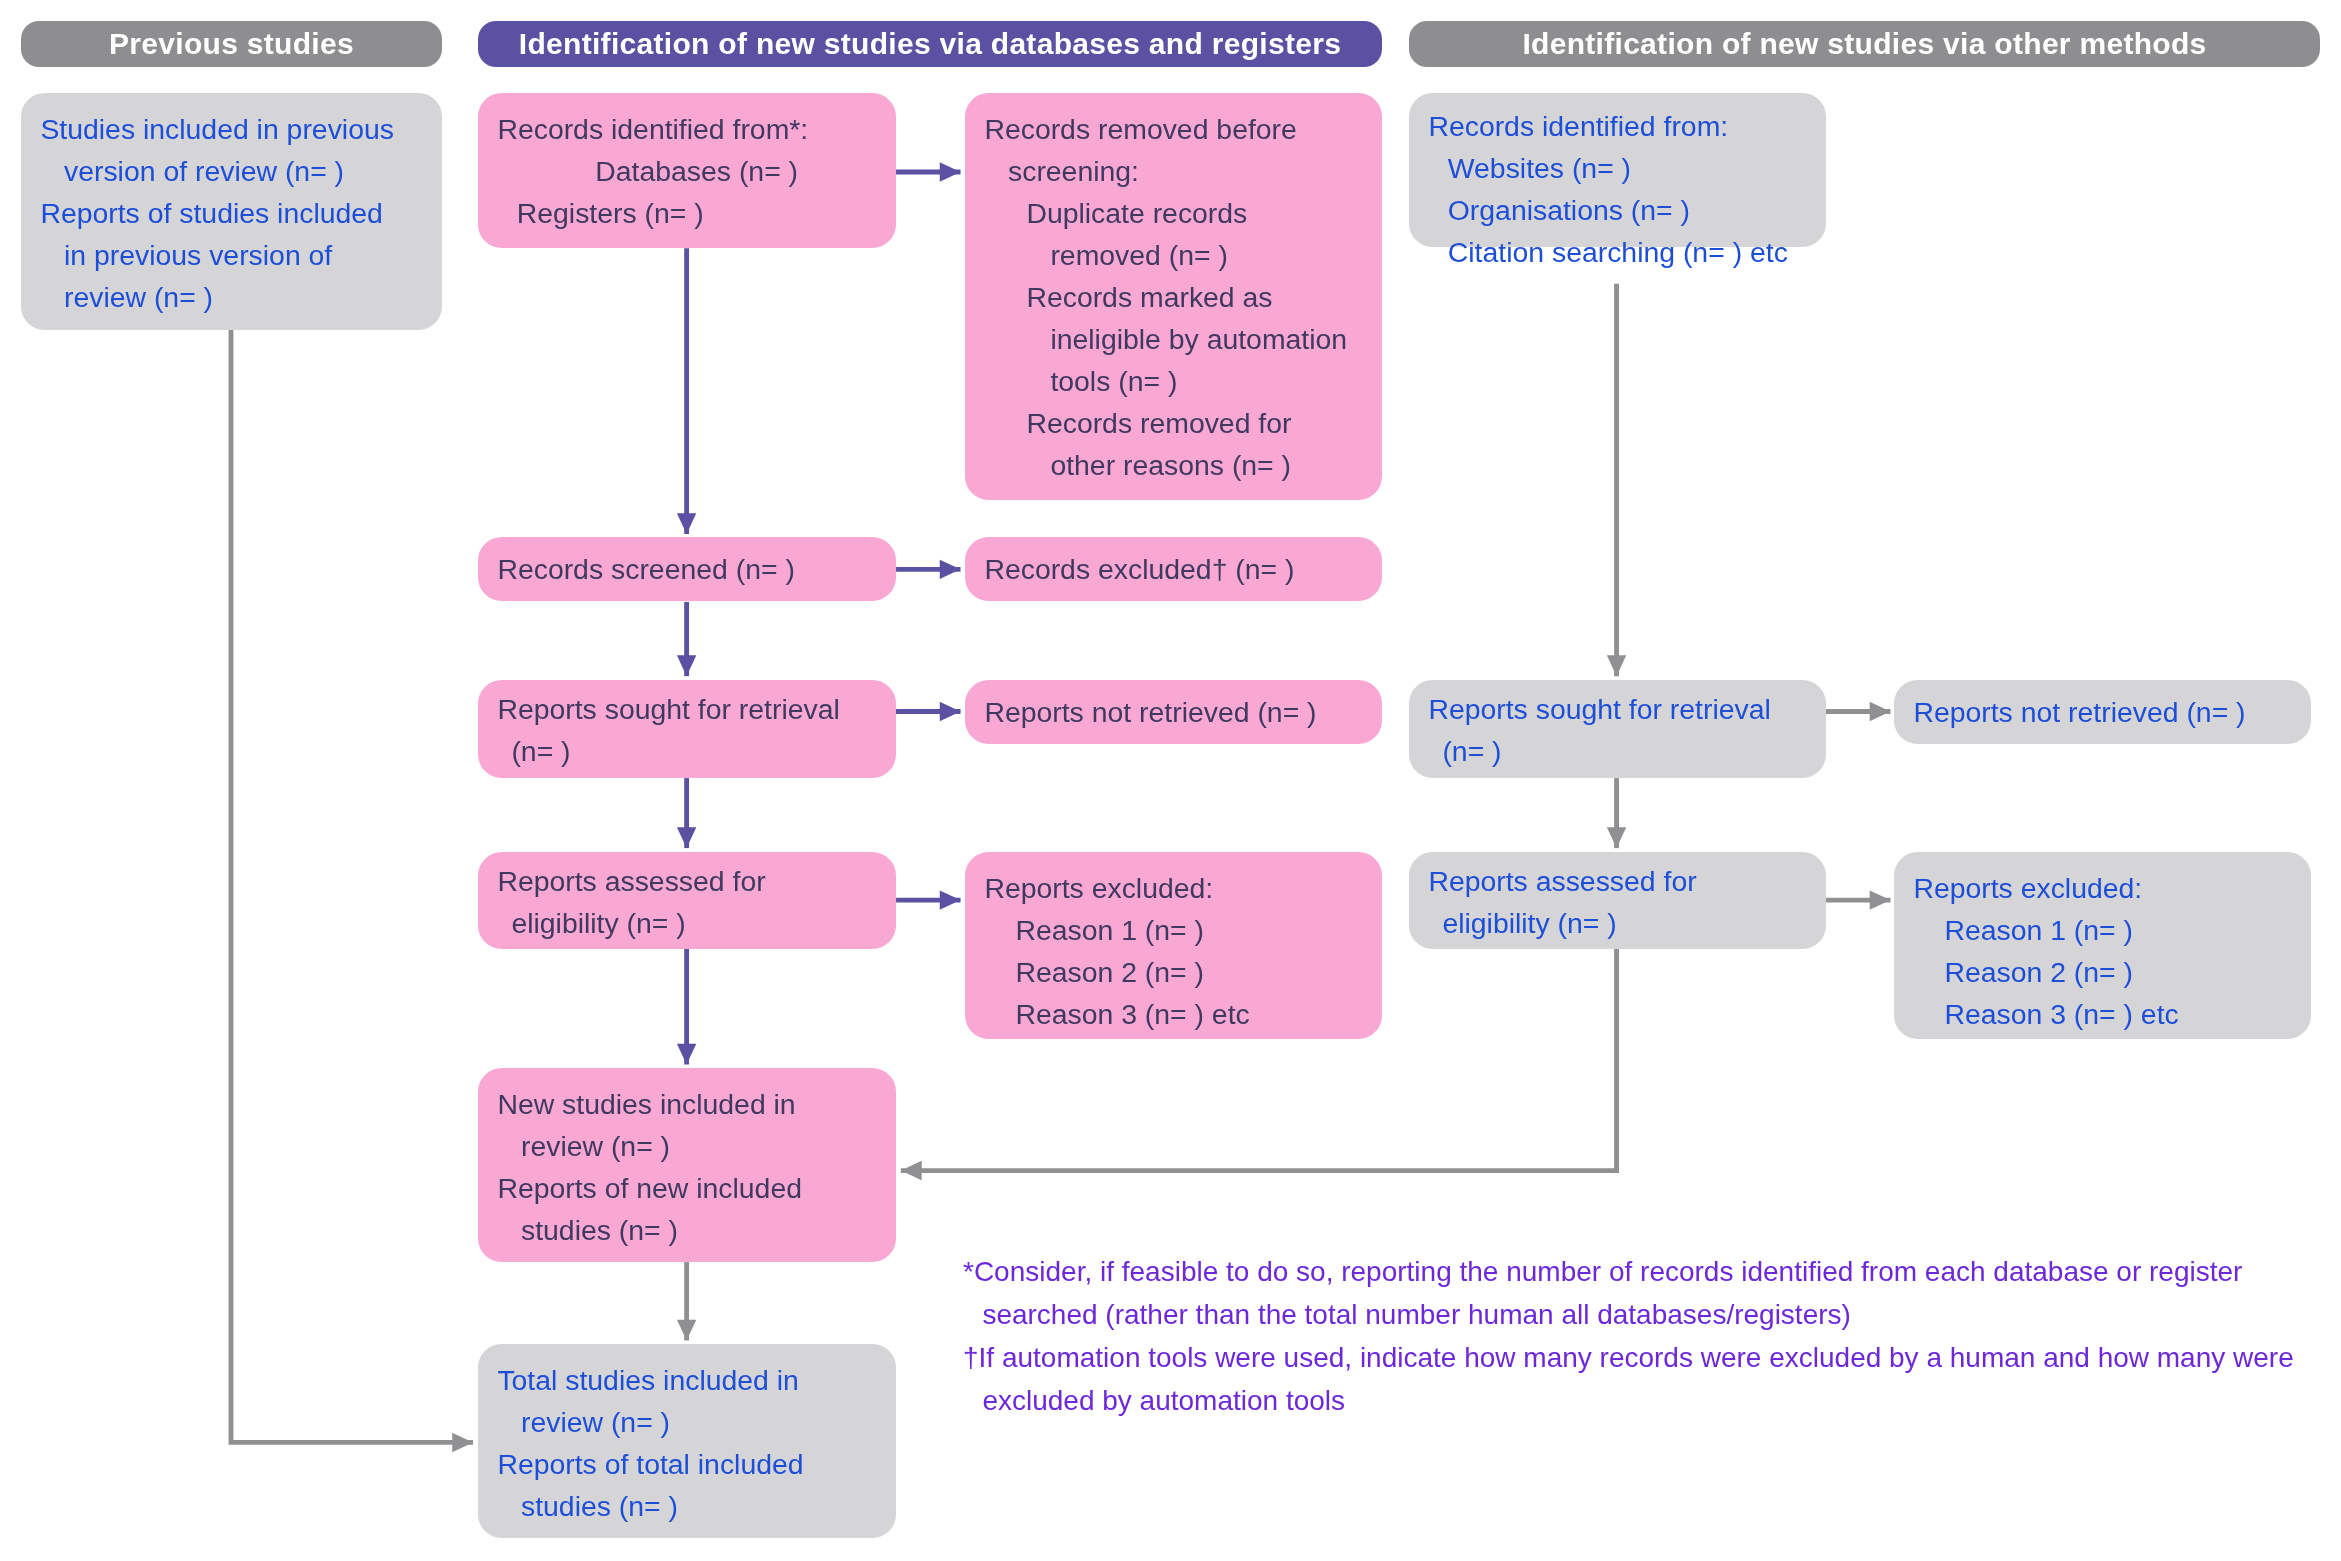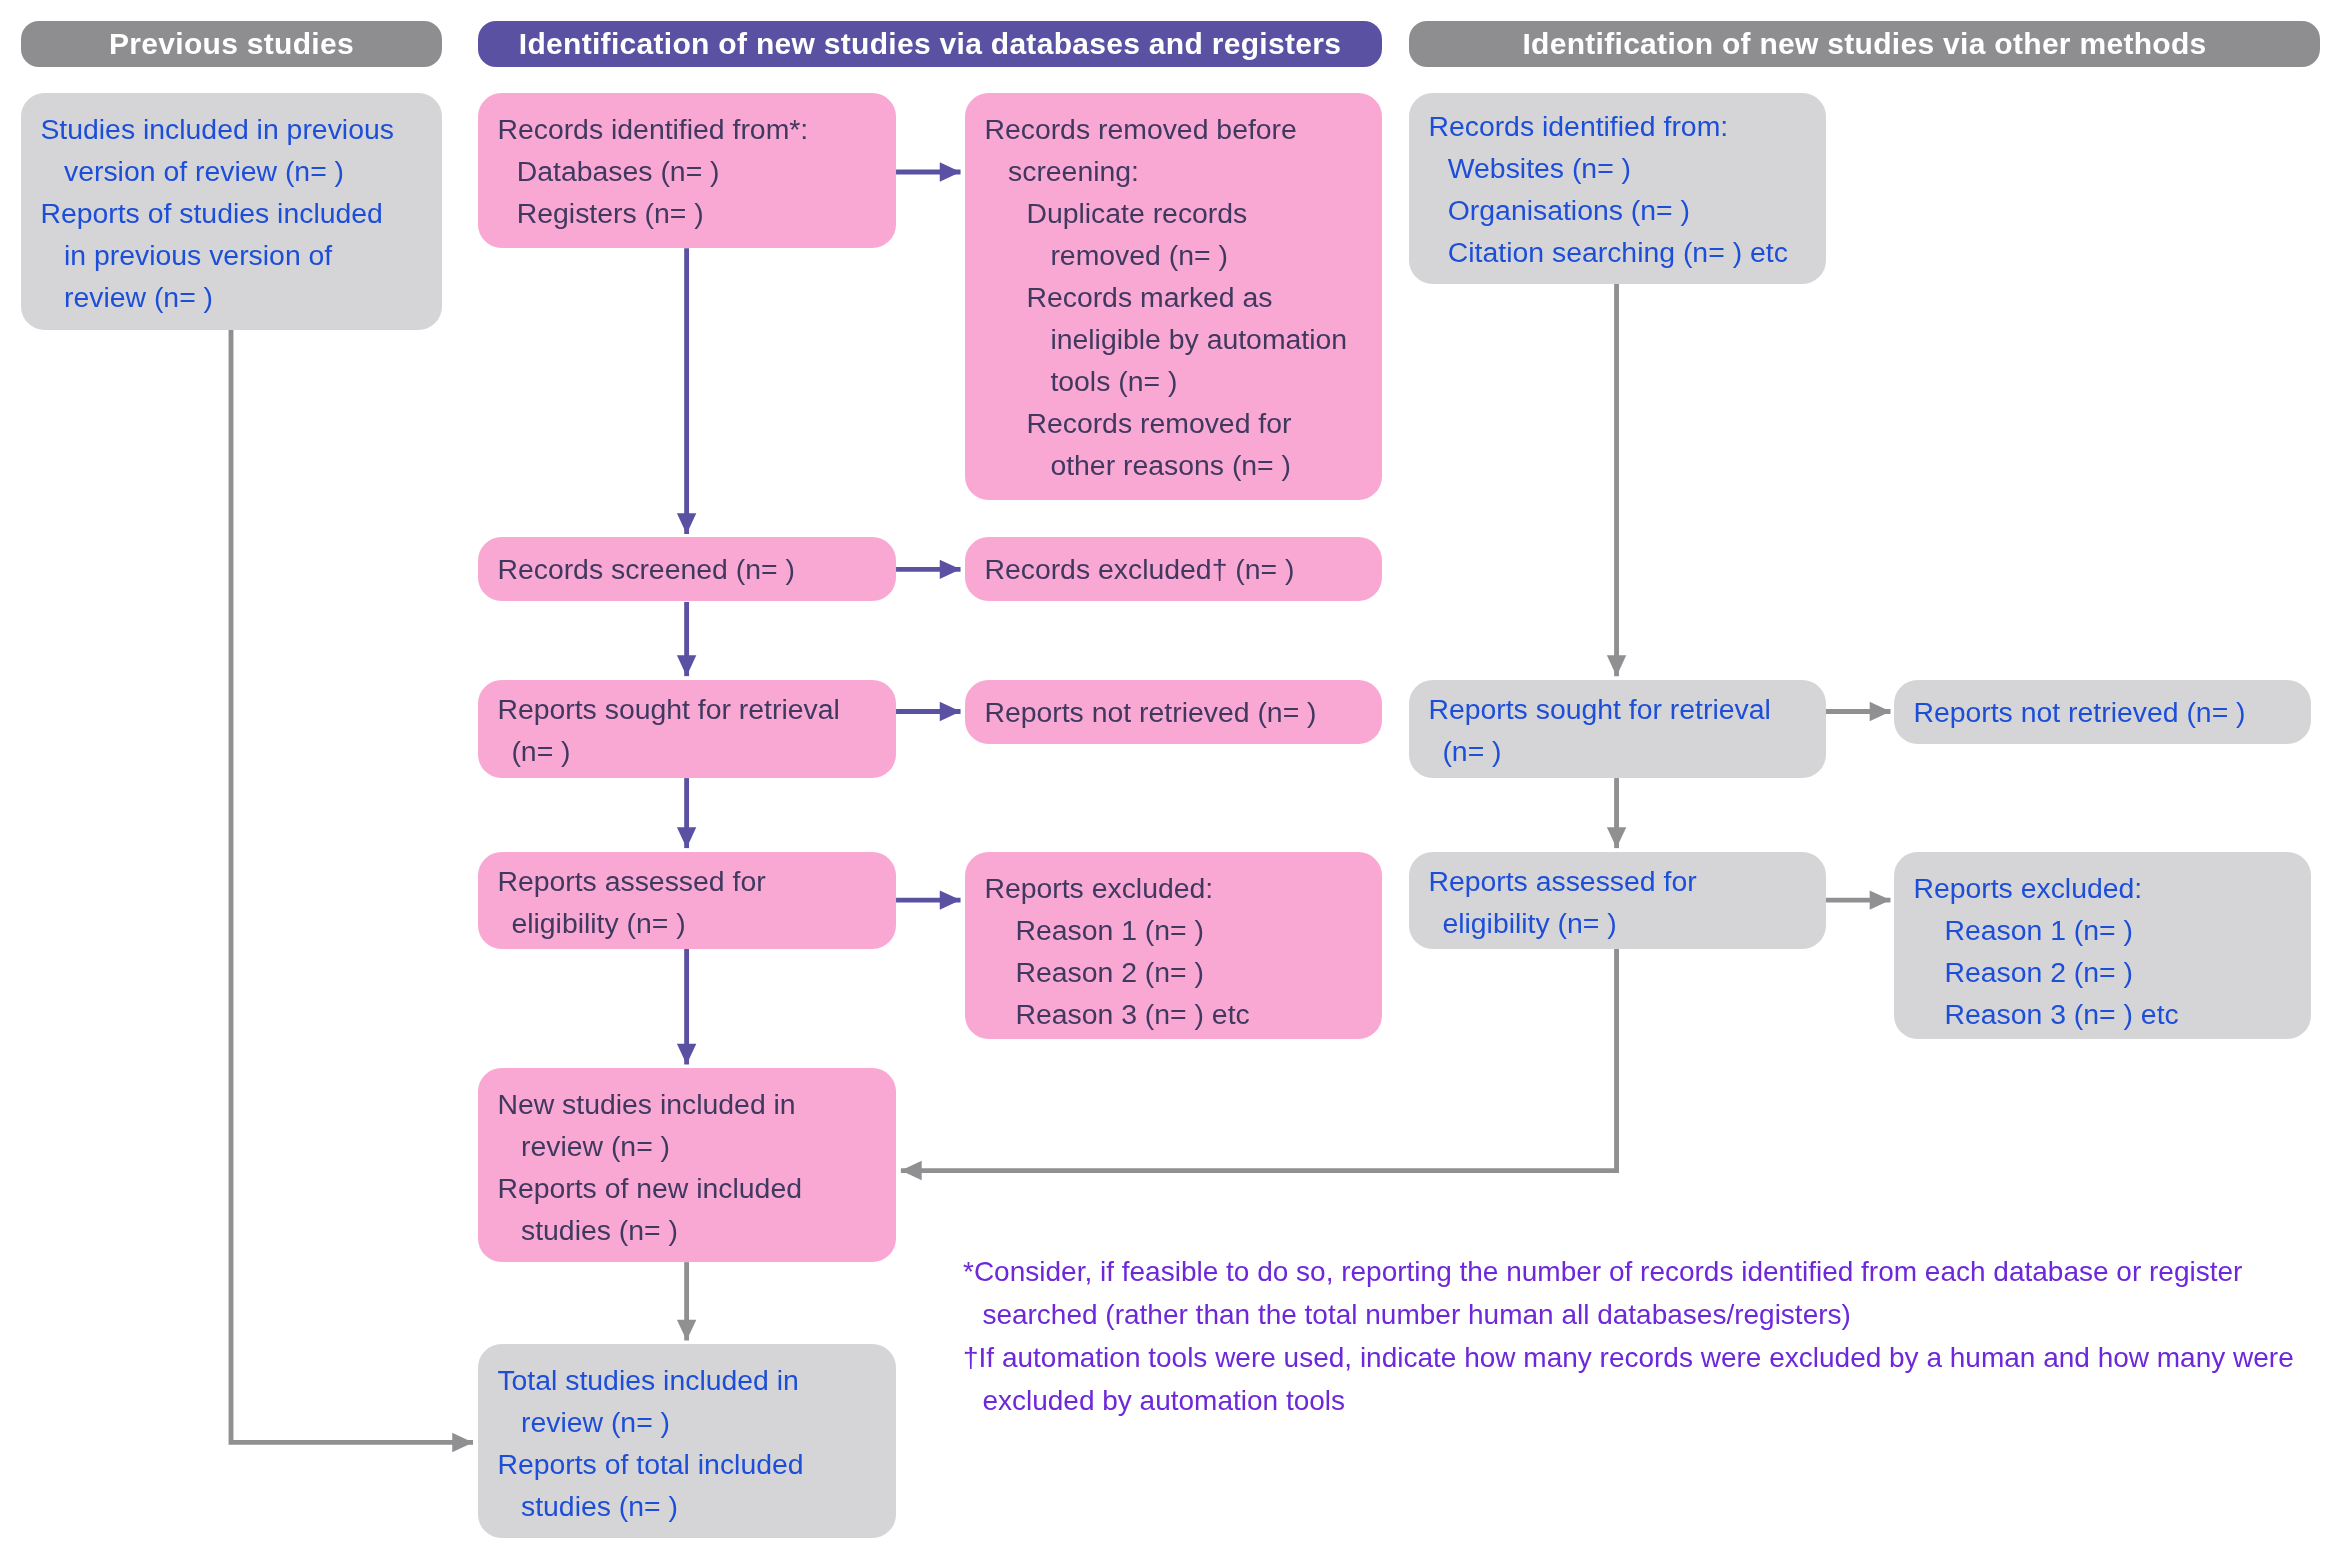--- a/index.html
+++ b/index.html
@@ -61,37 +61,37 @@
   <div class="bx gray" style="left:21px;top:93px;width:421px;height:237px;">
     <div class="ln">Studies included in previous</div>
     <div class="ln" style="padding-left:23.6px;">version of review (n= )</div>
     <div class="ln">Reports of studies included</div>
     <div class="ln" style="padding-left:23.6px;">in previous version of</div>
     <div class="ln" style="padding-left:23.6px;">review (n= )</div>
   </div>
 
   <div class="bx purple" style="left:478px;top:93px;width:418px;height:155px;">
     <div class="ln">Records identified from*:</div>
-    <div class="ln" style="padding-left:19.4px;">Databases (n= )</div>
+    <div class="ln" style="padding-left:19.4px;text-align:center;">Databases (n= )</div>
     <div class="ln" style="padding-left:19.4px;">Registers (n= )</div>
   </div>
 
   <div class="bx purple" style="left:965px;top:93px;width:417px;height:407px;">
     <div class="ln">Records removed before</div>
     <div class="ln" style="padding-left:23.6px;">screening:</div>
     <div class="ln" style="padding-left:42px;">Duplicate records</div>
     <div class="ln" style="padding-left:66px;">removed (n= )</div>
     <div class="ln" style="padding-left:42px;">Records marked as</div>
     <div class="ln" style="padding-left:66px;">ineligible by automation</div>
     <div class="ln" style="padding-left:66px;">tools (n= )</div>
     <div class="ln" style="padding-left:42px;">Records removed for</div>
     <div class="ln" style="padding-left:66px;">other reasons (n= )</div>
   </div>
 
-  <div class="bx gray" style="left:1409px;top:93px;width:417px;height:191px;padding-top:11.8px;">
+  <div class="bx gray" style="left:1409px;top:93px;width:417px;height:154px;padding-top:11.8px;">
     <div class="ln">Records identified from:</div>
     <div class="ln" style="padding-left:19.4px;">Websites (n= )</div>
     <div class="ln" style="padding-left:19.4px;">Organisations (n= )</div>
     <div class="ln" style="padding-left:19.4px;">Citation searching (n= ) etc</div>
   </div>
 
   <div class="bx purple vc" style="left:478px;top:537px;width:418px;height:64px;">
     <div class="ln">Records screened (n= )</div>
   </div>
   <div class="bx purple vc" style="left:965px;top:537px;width:417px;height:64px;">

